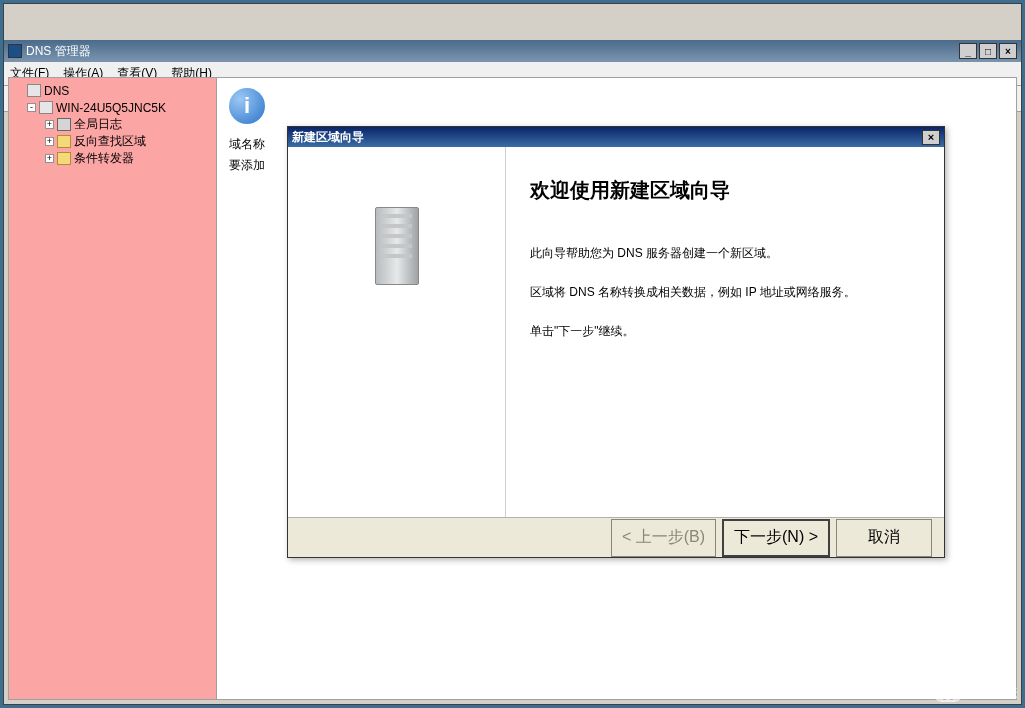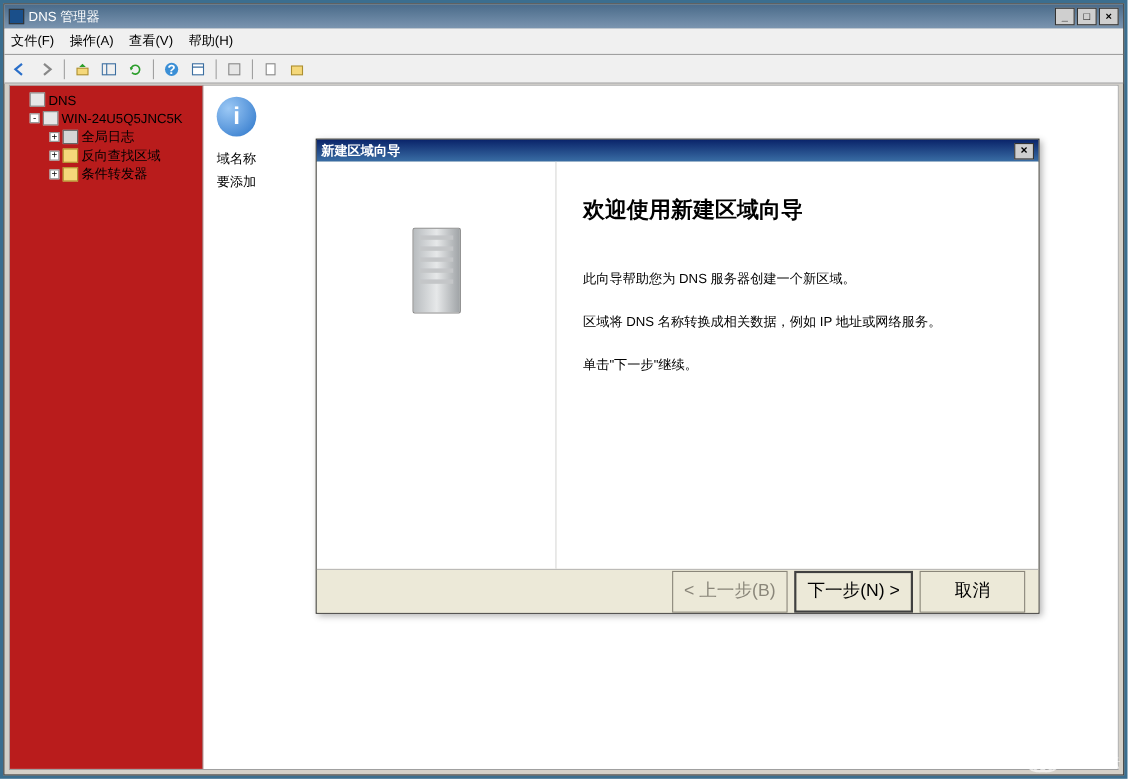--- a/index.html
+++ b/index.html
@@ -1,33 +1,33 @@
 <!DOCTYPE html>
 <html><head>
   <meta charset="utf-8">
   <style>
     * { box-sizing: border-box; margin: 0; padding: 0; font-family: "SimSun", "Microsoft YaHei", sans-serif; font-size: 12px; }
     body { background: #3b6e8f; width: 1025px; height: 708px; position: relative; overflow: hidden; }
 
     .outer-window { position: absolute; left: 3px; top: 3px; width: 1019px; height: 702px; background: #d4d0c8; border: 1px solid #404040; }
-    .titlebar { height: 22px; background: linear-gradient(to bottom, #4a6b8a, #7b95b0); display: flex; align-items: center; padding: 0 4px; color: #fff; }
+    .titlebar { height: 22px; background: linear-gradient(to bottom, #4a6b8a, #7b95b0); display: flex; align-items: center; padding: 0 4px; color: #fff; margin-top: 36px; }
     .titlebar .icon { width: 14px; height: 14px; margin-right: 4px; background: #1a4f8a; border: 1px solid #333; }
     .titlebar .title { flex: 1; font-size: 12px; }
     .titlebar .winbtn { width: 18px; height: 16px; background: #cfcfcf; border: 1px solid #333; margin-left: 2px; display:flex; align-items:center; justify-content:center; font-size:10px; color:#000; font-weight:bold; }
 
     .menubar { height: 24px; background: #f0f0f0; border-bottom: 1px solid #a0a0a0; display: flex; align-items: center; padding: 0 6px; gap: 14px; }
     .menubar .menuitem { font-size: 12px; cursor: default; }
 
     .toolbar { height: 26px; background: #f0f0f0; border-bottom: 1px solid #a0a0a0; display: flex; align-items: center; padding: 0 4px; gap: 4px; }
     .tbbtn { width: 20px; height: 20px; border: 1px solid transparent; display:flex; align-items:center; justify-content:center; }
     .tbbtn svg { display:block; }
     .sep { width: 1px; height: 18px; background: #a0a0a0; margin: 0 2px; }
 
     .content { position: absolute; top: 73px; left: 4px; right: 4px; bottom: 4px; display:flex; background:#fff; border: 1px solid #a0a0a0; }
-    .tree { width: 176px; background: #b91c1c; border-right: 1px solid #a0a0a0; padding: 4px 2px; }
+    .tree { width: 208px; background: #fca5a5; border-right: 1px solid #a0a0a0; padding: 4px 2px; }
     .treerow { display:flex; align-items:center; height: 17px; gap: 3px; padding-left: 4px; }
     .treerow.l1 { padding-left: 4px; }
     .treerow.l2 { padding-left: 16px; }
     .treerow.l3 { padding-left: 34px; }
     .expander { width: 9px; height: 9px; border: 1px solid #919191; display:flex; align-items:center; justify-content:center; font-size:9px; line-height:9px; background:#fff; color:#000; }
     .noexp { width: 9px; height: 9px; }
     .nodeicon { width: 14px; height: 13px; }
     .folder { background: #f5d87a; border: 1px solid #ad8f2f; }
     .sel { background: #d6d6d6; }
     .svricon { background:#e6e6e6; border:1px solid #888; }

